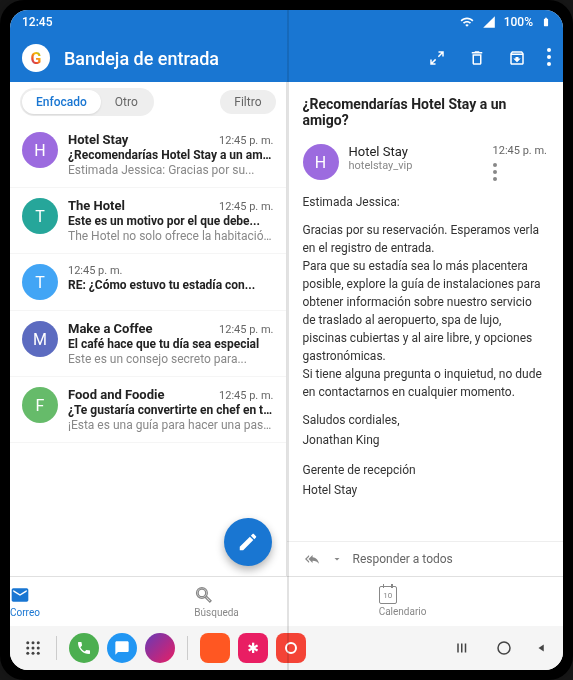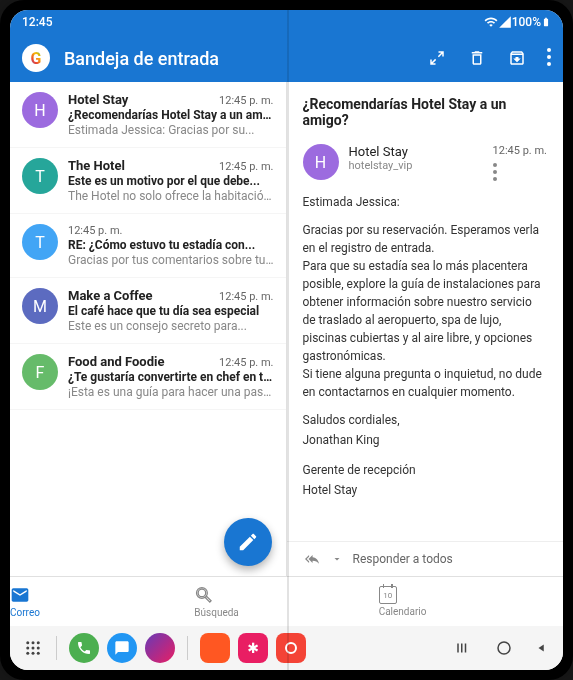--- a/index.html
+++ b/index.html
@@ -1,21 +1,21 @@
 <!DOCTYPE html>
 <html><head>
 <meta charset="utf-8">
 <style>
 *{margin:0;padding:0;box-sizing:border-box;font-family:-apple-system,BlinkMacSystemFont,'Segoe UI',Roboto,sans-serif}
 body{background:#1a1a1a;display:flex;align-items:center;justify-content:center;min-height:100vh}
 .device{width:573px;height:680px;background:#000;border-radius:24px;padding:10px;position:relative;box-shadow:0 0 40px rgba(0,0,0,.5)}
 .screen{width:100%;height:100%;background:#ffffff;border-radius:18px;overflow:hidden;display:flex;flex-direction:column;position:relative}
 .fold-line{position:absolute;left:50%;top:0;bottom:0;width:2px;background:linear-gradient(to right,rgba(0,0,0,.08),rgba(0,0,0,.15),rgba(0,0,0,.08));z-index:100;pointer-events:none}
 .status-bar{height:24px;background:#1976d2;color:#fff;display:flex;align-items:center;justify-content:space-between;padding:0 12px;font-size:12px;font-weight:500}
-.status-right{display:flex;align-items:flex-end;gap:0}
+.status-right{display:flex;align-items:flex-end;gap:8px}
 .app-header{height:48px;background:#1976d2;display:flex;align-items:center;padding:0 12px;color:#fff}
 .google-icon{width:28px;height:28px;background:#fff;border-radius:50%;display:flex;align-items:center;justify-content:center;font-weight:700;font-size:16px;margin-right:14px}
 .google-icon span{background:linear-gradient(45deg,#4285f4,#ea4335,#fbbc05,#34a853);-webkit-background-clip:text;background-clip:text;color:transparent}
 .header-title{flex:1;font-size:18px;font-weight:500}
 .header-actions{display:flex;gap:20px}
 .header-icon{width:20px;height:20px;display:flex;align-items:center;justify-content:center;cursor:pointer}
 .header-icon svg{fill:#fff}
 .dots{display:flex;flex-direction:column;gap:3px;cursor:pointer}
 .dots span{width:4px;height:4px;background:#fff;border-radius:50%}
 .content{flex:1;display:flex;overflow:hidden}
@@ -105,20 +105,27 @@
     <div class="dots">
             <span></span>
             <span></span>
             <span></span>
           </div>
   </div>
 </div>
 
 <div class="content">
   <div class="left-pane">
+    <div class="tabs">
+      <div class="tab-group">
+        <div class="tab active">Enfocado</div>
+        <div class="tab">Otro</div>
+      </div>
+      <div class="filter">Filtro</div>
+    </div>
     <div class="email-list" id="email-list">
             <div class="email-item">
               <div class="avatar" style="background:#9c6bdf">H</div>
               <div class="email-content">
                 <div class="email-row1">
                   <span class="sender">Hotel Stay</span>
                   <span class="time">12:45 p. m.</span>
                 </div>
                 <div class="subject">¿Recomendarías Hotel Stay a un amigo?</div>
                 <div class="preview">Estimada Jessica: Gracias por su...</div>
@@ -135,21 +142,20 @@
                 <div class="preview">The Hotel no solo ofrece la habitación...</div>
               </div>
             </div>
             <div class="email-item">
               <div class="avatar" style="background:#42a5f5">T</div>
               <div class="email-content">
                 <div class="email-row1">
                   <span class="time">12:45 p. m.</span>
                 </div>
                 <div class="subject">RE: ¿Cómo estuvo tu estadía con...</div>
-                <div class="preview">Gracias por tus comentarios sobre tu...</div>
               </div>
             </div>
             <div class="email-item">
               <div class="avatar" style="background:#5c6bc0">M</div>
               <div class="email-content">
                 <div class="email-row1">
                   <span class="sender">Make a Coffee</span>
                   <span class="time">12:45 p. m.</span>
                 </div>
                 <div class="subject">El café hace que tu día sea especial</div>

